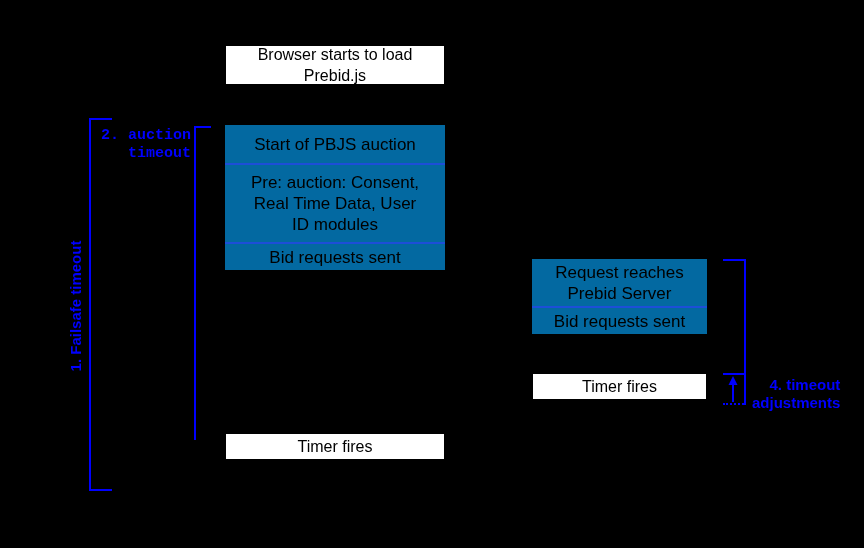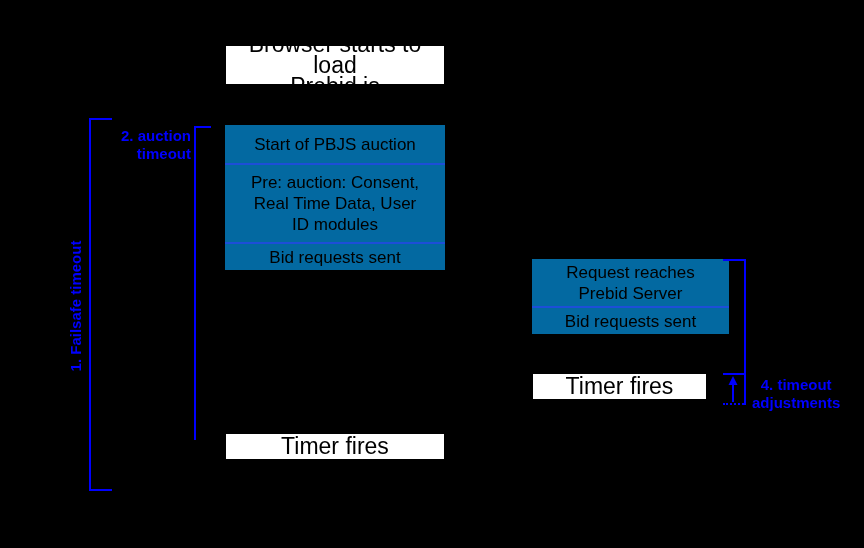--- a/index.html
+++ b/index.html
@@ -18,21 +18,21 @@
   .box {
     position: absolute;
     background: #ffffff;
     color: #000000;
     border: 1px solid #000000;
     box-sizing: border-box;
     display: flex;
     align-items: center;
     justify-content: center;
     text-align: center;
-    font-size: 23px;
+    font-size: 16px;
     line-height: 21px;
     white-space: pre-line;
   }
   .stack {
     position: absolute;
     display: flex;
     flex-direction: column;
     background: #000000;
   }
   .stack .cell {
@@ -78,23 +78,23 @@
   }
   .s2s-tick-top    { left: 723px; top: 259px; width: 21px; height: 0; border-top: 2px solid #0000ff; }
   .s2s-tick-mid    { left: 723px; top: 373px; width: 21px; height: 0; border-top: 2px solid #0000ff; }
   .s2s-tick-dotted { left: 723px; top: 403px; width: 21px; height: 0; border-top: 2px dotted #0000ff; }
   .label-failsafe {
     left: 6px; top: 297px; width: 140px; height: 18px;
     text-align: center;
     transform: rotate(-90deg);
     transform-origin: center;
   }
-  .label-auction { top: 127px; right: 673px; text-align: right; }
+  .label-auction { top: 127px; right: 673px; text-align: right; font-family: Liberation Mono, monospace; }
   .label-s2s { left: 752px; top: 265px; text-align: left; }
-  .label-adjust { left: 752px; top: 376px; text-align: center; }
+  .label-adjust { left: 752px; top: 376px; text-align: right; }
   .arrow-up {
     position: absolute;
     left: 726px; top: 375px;
   }
 </style>
 </head>
 <body>
 
 <div class="canvas">
 
@@ -106,21 +106,21 @@
     <div class="cell" style="height:77px;">Pre: auction: Consent,
 Real Time Data, User
 ID modules</div>
     <div class="cell" style="height:26px;">Bid requests sent</div>
   </div>
 
 
   <div class="box" style="left:225px; top:433px; width:220px; height:27px;">Timer fires</div>
 
 
-  <div class="stack" style="left:532px; top:259px; width:197px;border-radius:6px;">
+  <div class="stack" style="left:532px; top:259px; width:175px;border-radius:6px;">
     <div class="cell" style="height:47px;">Request reaches
 Prebid Server</div>
     <div class="cell" style="height:26px;">Bid requests sent</div>
   </div>
 
   <div class="box" style="left:532px; top:373px; width:175px; height:27px;">Timer fires</div>
 
   <div class="bracket bracket-failsafe"></div>
   <div class="bracket bracket-auction"></div>
   <div class="vline s2s-vline"></div>

